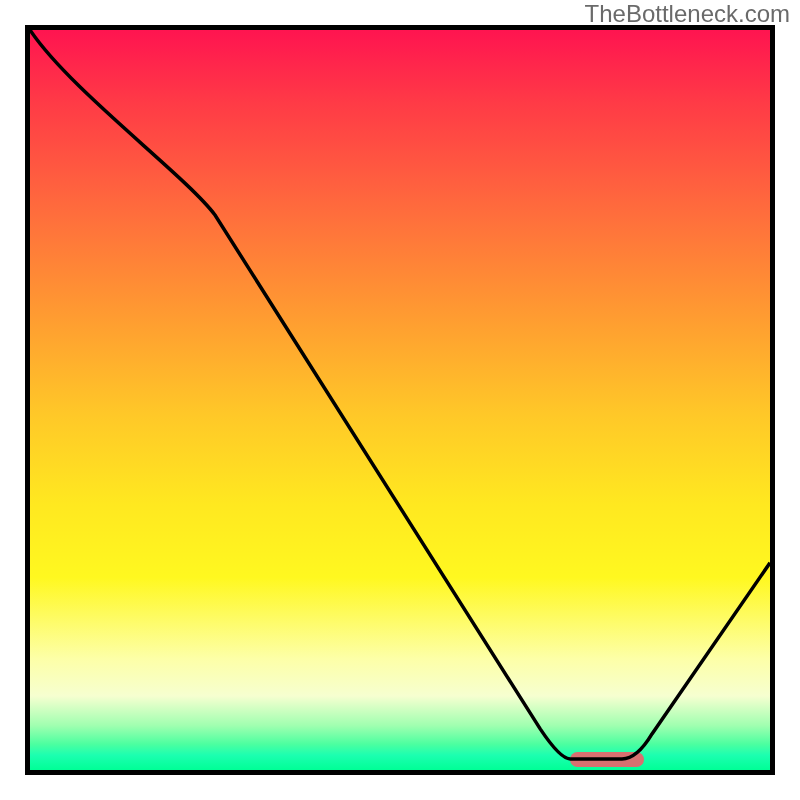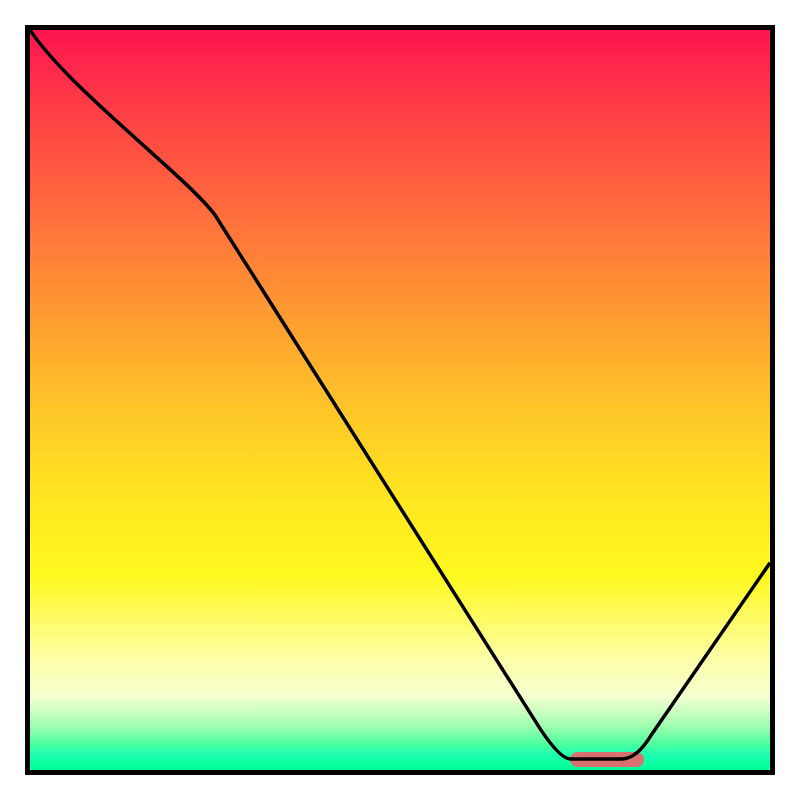--- a/index.html
+++ b/index.html
@@ -67,20 +67,21 @@
     left: 0;
     top: 0;
     width: 100%;
     height: 100%;
   }
 </style>
 </head>
 <body>
 
 <div class="chart-container">
+  <div class="watermark">TheBottleneck.com</div>
   <div class="plot-area">
     <div class="gradient-bg"></div>
     <div class="marker" id="marker" style="left: 540.2px; width: 74px; top: 721.9px;"></div>
     <svg class="curve" viewBox="0 0 740 740" preserveAspectRatio="none">
       <path id="curve-path" d="M 0 0
        C 40 60, 155 145, 185 185
        L 510.19999999999993 698.9
        Q 530.1999999999999 728.9, 540.1999999999999 728.9
        L 592 728.9
        Q 607 728.9, 622 703.9

